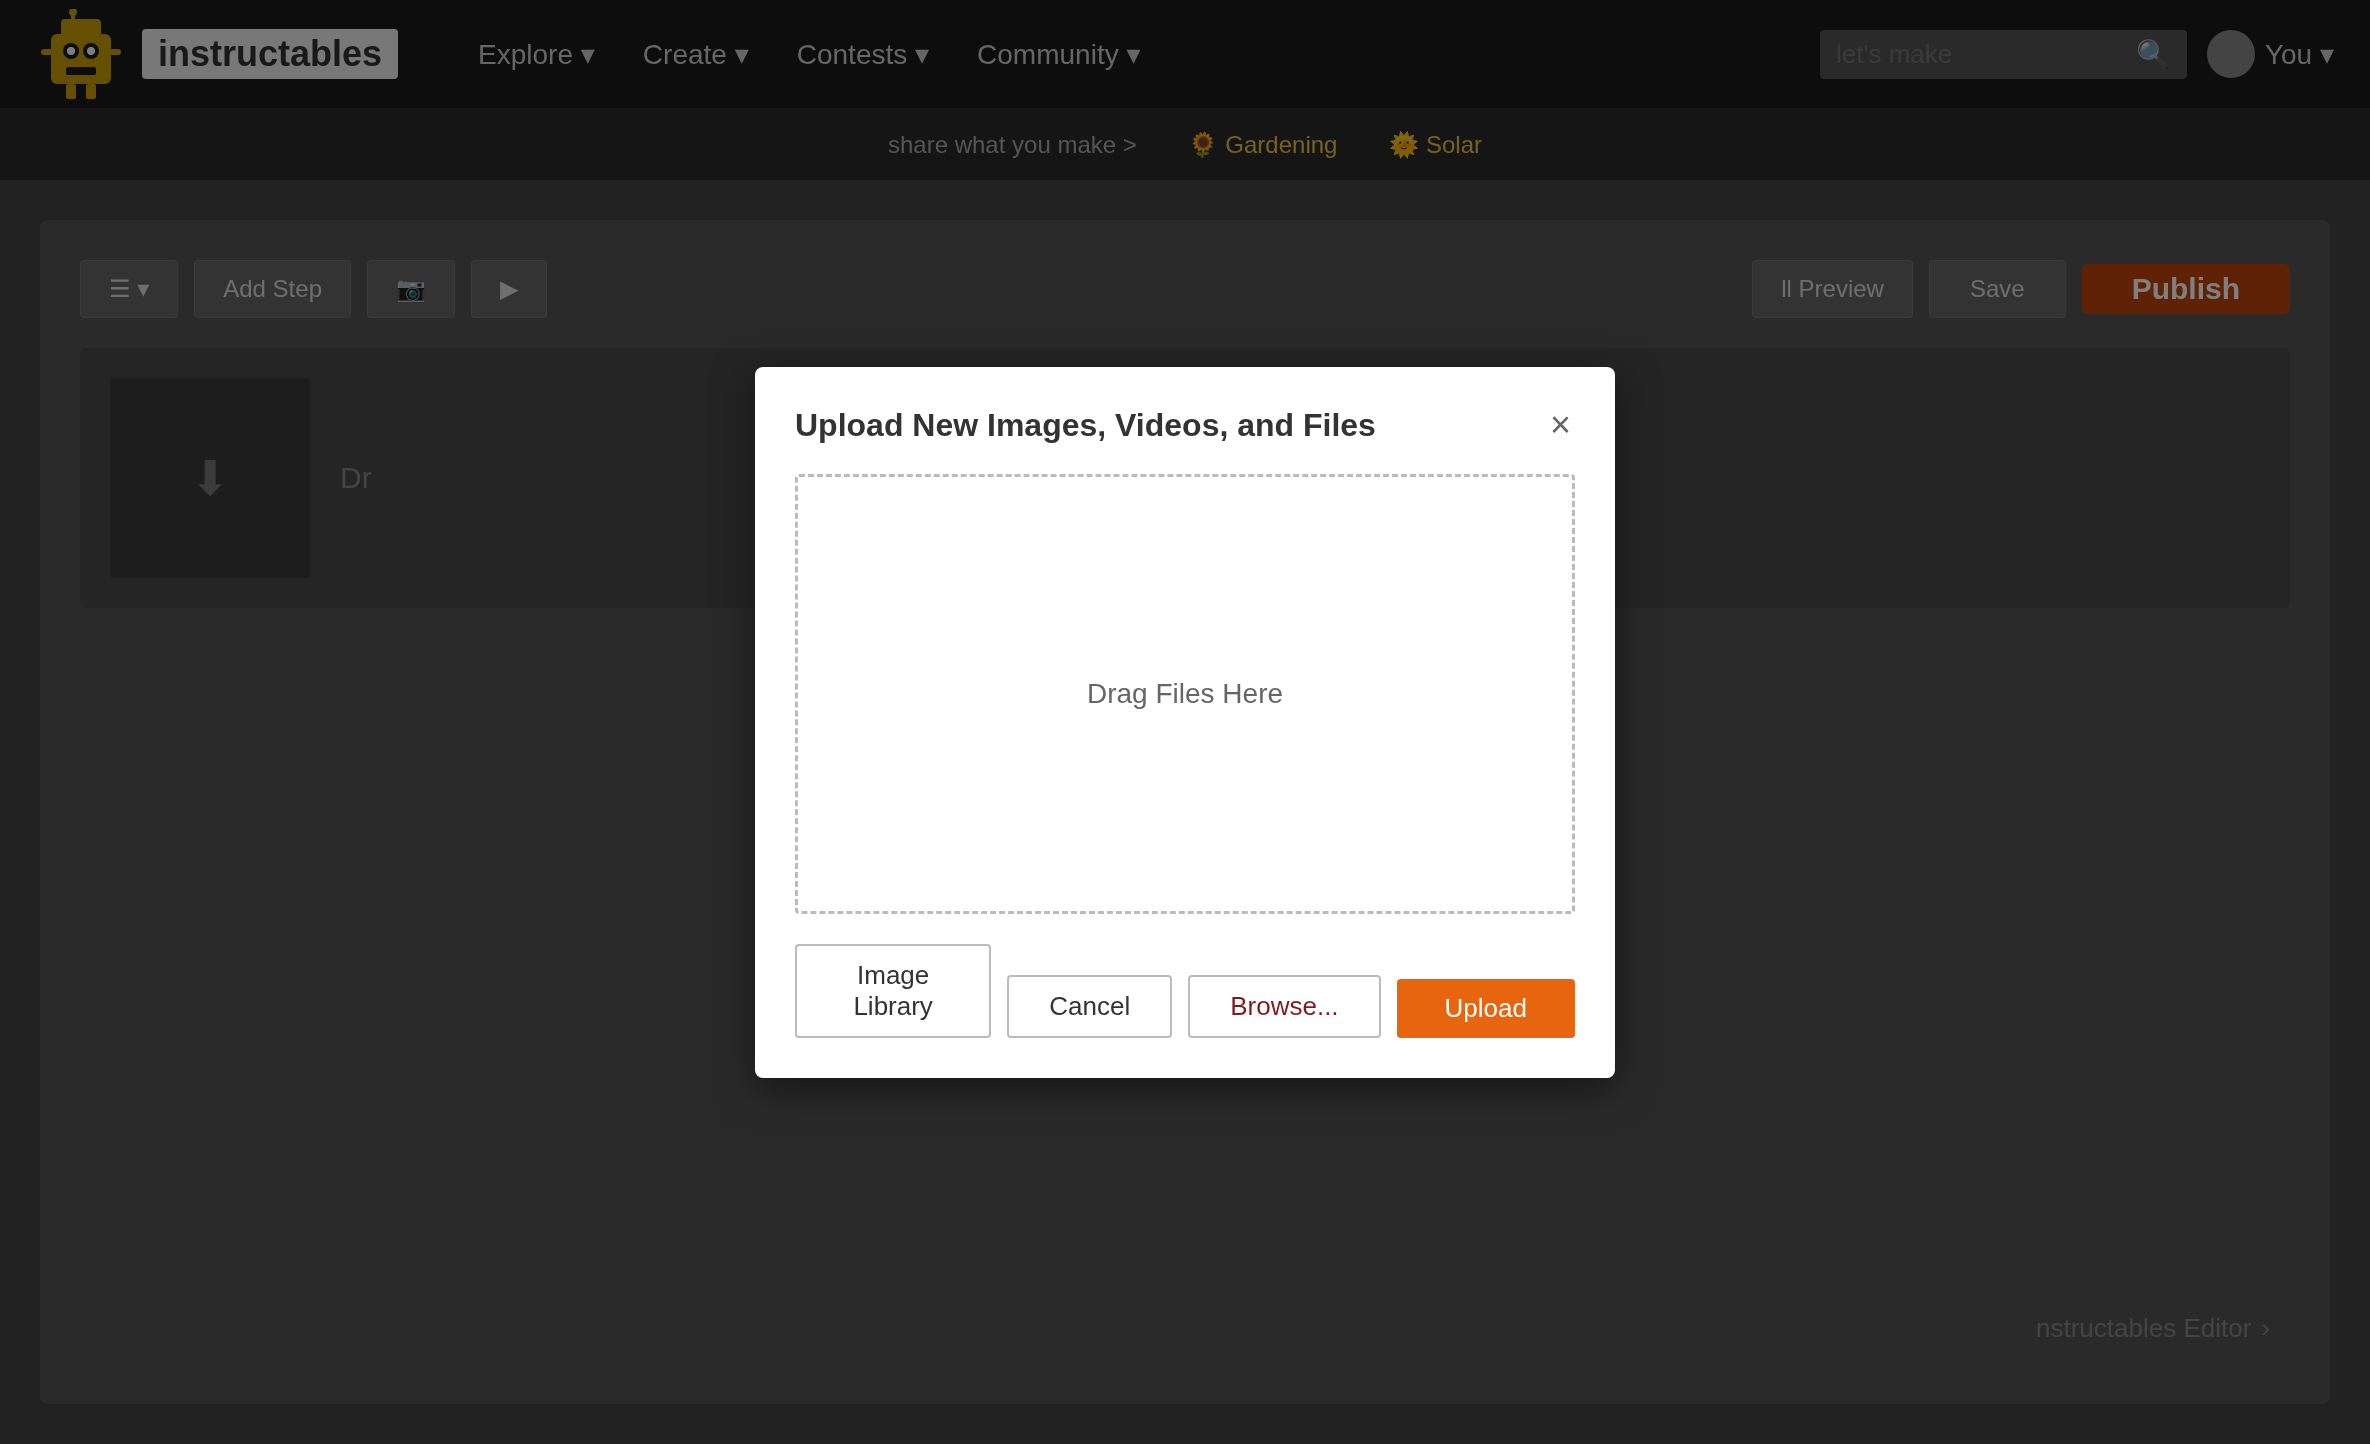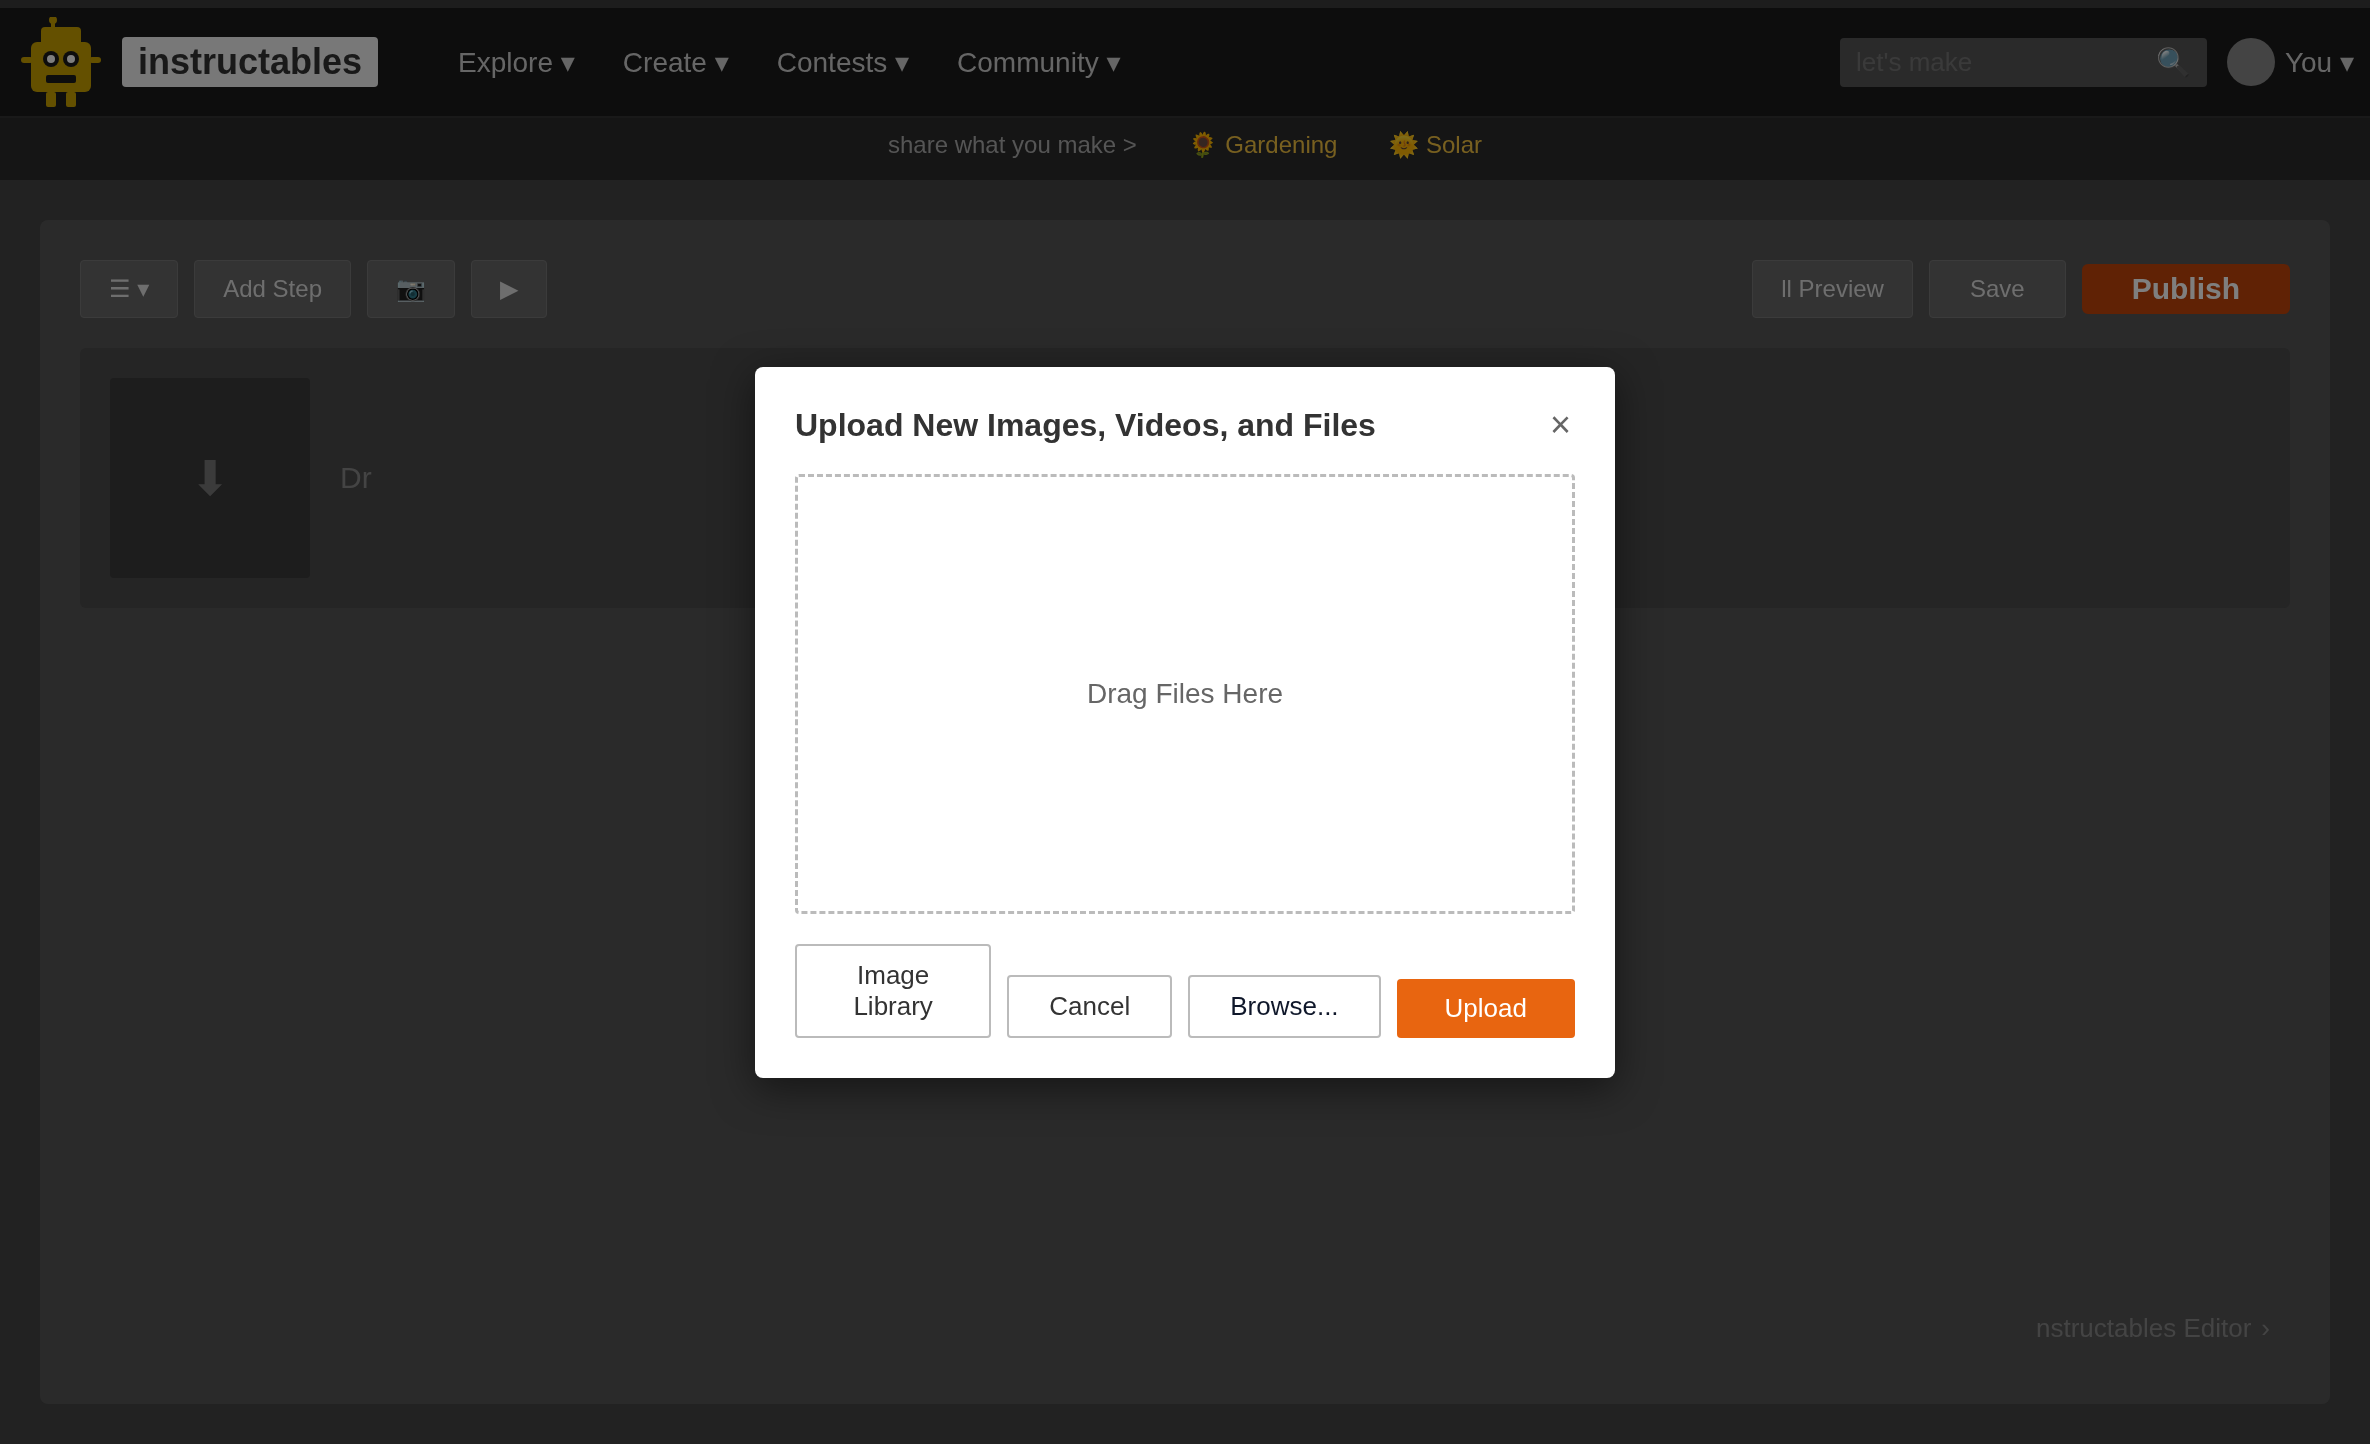--- a/index.html
+++ b/index.html
@@ -1,26 +1,26 @@
 <!DOCTYPE html>
 <html><head>
   <meta charset="utf-8">
   <style>
     * { box-sizing: border-box; margin: 0; padding: 0; }
     body { font-family: Arial, sans-serif; background: #3a3a3a; overflow: hidden; width: 2370px; height: 1444px; position: relative; }
 
     
     .navbar {
       position: absolute;
-      top: 8px; left: 0; right: 0;
+      top: 0; left: 0; right: 0;
       height: 110px;
       background: #1a1a1a;
       display: flex;
       align-items: center;
-      padding: 0 16px;
+      padding: 0 36px;
       z-index: 10;
       border-bottom: 2px solid #333;
     }
     .logo-area {
       display: flex;
       align-items: center;
       gap: 16px;
       margin-right: 60px;
     }
     .logo-robot {
@@ -298,21 +298,21 @@
       border: 2px solid #bbb;
       color: #333;
       padding: 14px 40px;
       font-size: 26px;
       border-radius: 4px;
       cursor: pointer;
     }
     .browse-btn {
       background: white;
       border: 2px solid #bbb;
-      color: #0f172a;
+      color: #7f1d1d;
       padding: 14px 40px;
       font-size: 26px;
       border-radius: 4px;
       cursor: pointer;
     }
     .upload-btn {
       background: #e86510;
       border: none;
       color: white;
       padding: 14px 48px;

